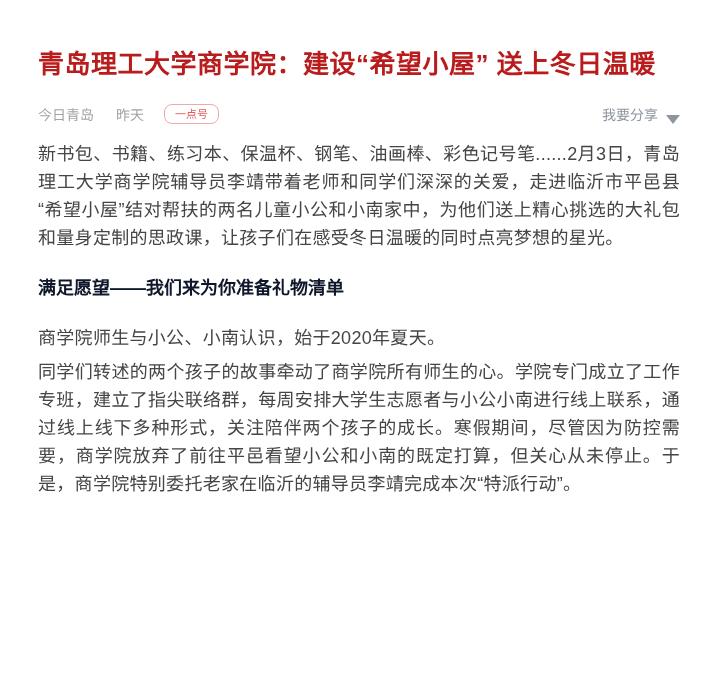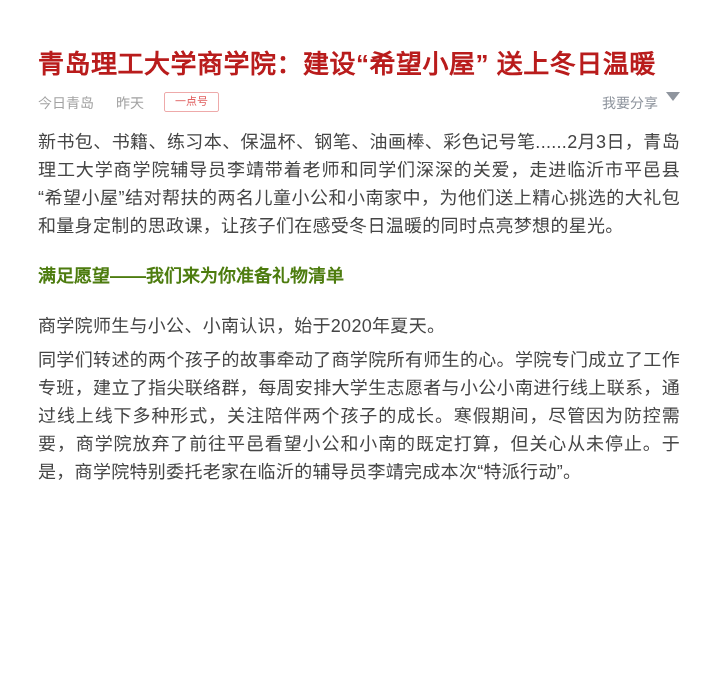--- a/index.html
+++ b/index.html
@@ -19,49 +19,48 @@
   }
   .title {
     margin: 46px 0 0 0;
     font-size: 26px;
     line-height: 36px;
     font-weight: 700;
     color: #b91c1c;
     letter-spacing: 0.5px;
   }
   .meta {
-    margin-top: 8px;
+    margin-top: 20px;
     display: flex;
     align-items: center;
     font-size: 14px;
     color: #a3a3a3;
     height: 24px;
-    font-family: Liberation Mono, monospace;
   }
   .meta .src {
     margin-right: 22px;
     cursor: pointer;
   }
   .meta .time {
     margin-right: 20px;
   }
   .badge {
     display: inline-block;
     font-size: 11px;
     line-height: 16px;
     color: #e06060;
     border: 1px solid #eeaaaa;
-    border-radius: 2px;
+    border-radius: 8px;
     padding: 1px 10px;
     cursor: pointer;
   }
   .share {
     margin-left: auto;
     display: flex;
-    align-items: flex-start;
+    align-items: flex-end;
     color: #8f959e;
     cursor: pointer;
   }
   .share .caret {
     display: inline-block;
     width: 0;
     height: 0;
     margin-left: 8px;
     border-left: 7px solid transparent;
     border-right: 7px solid transparent;
@@ -74,21 +73,21 @@
     font-size: 18px;
     line-height: 28px;
     color: #454545;
     margin: 6px 0;
     text-align: justify;
     letter-spacing: 0.3px;
   }
   .article h2 {
     font-size: 18px;
     line-height: 28px;
-    color: #4d7c0f;
+    color: #0f172a;
     font-weight: 700;
     margin: 22px 0;
   }
 </style>
 </head>
 <body>
 
 <div class="page">
 
   <h1 class="title">青岛理工大学商学院：建设“希望小屋” 送上冬日温暖</h1>

